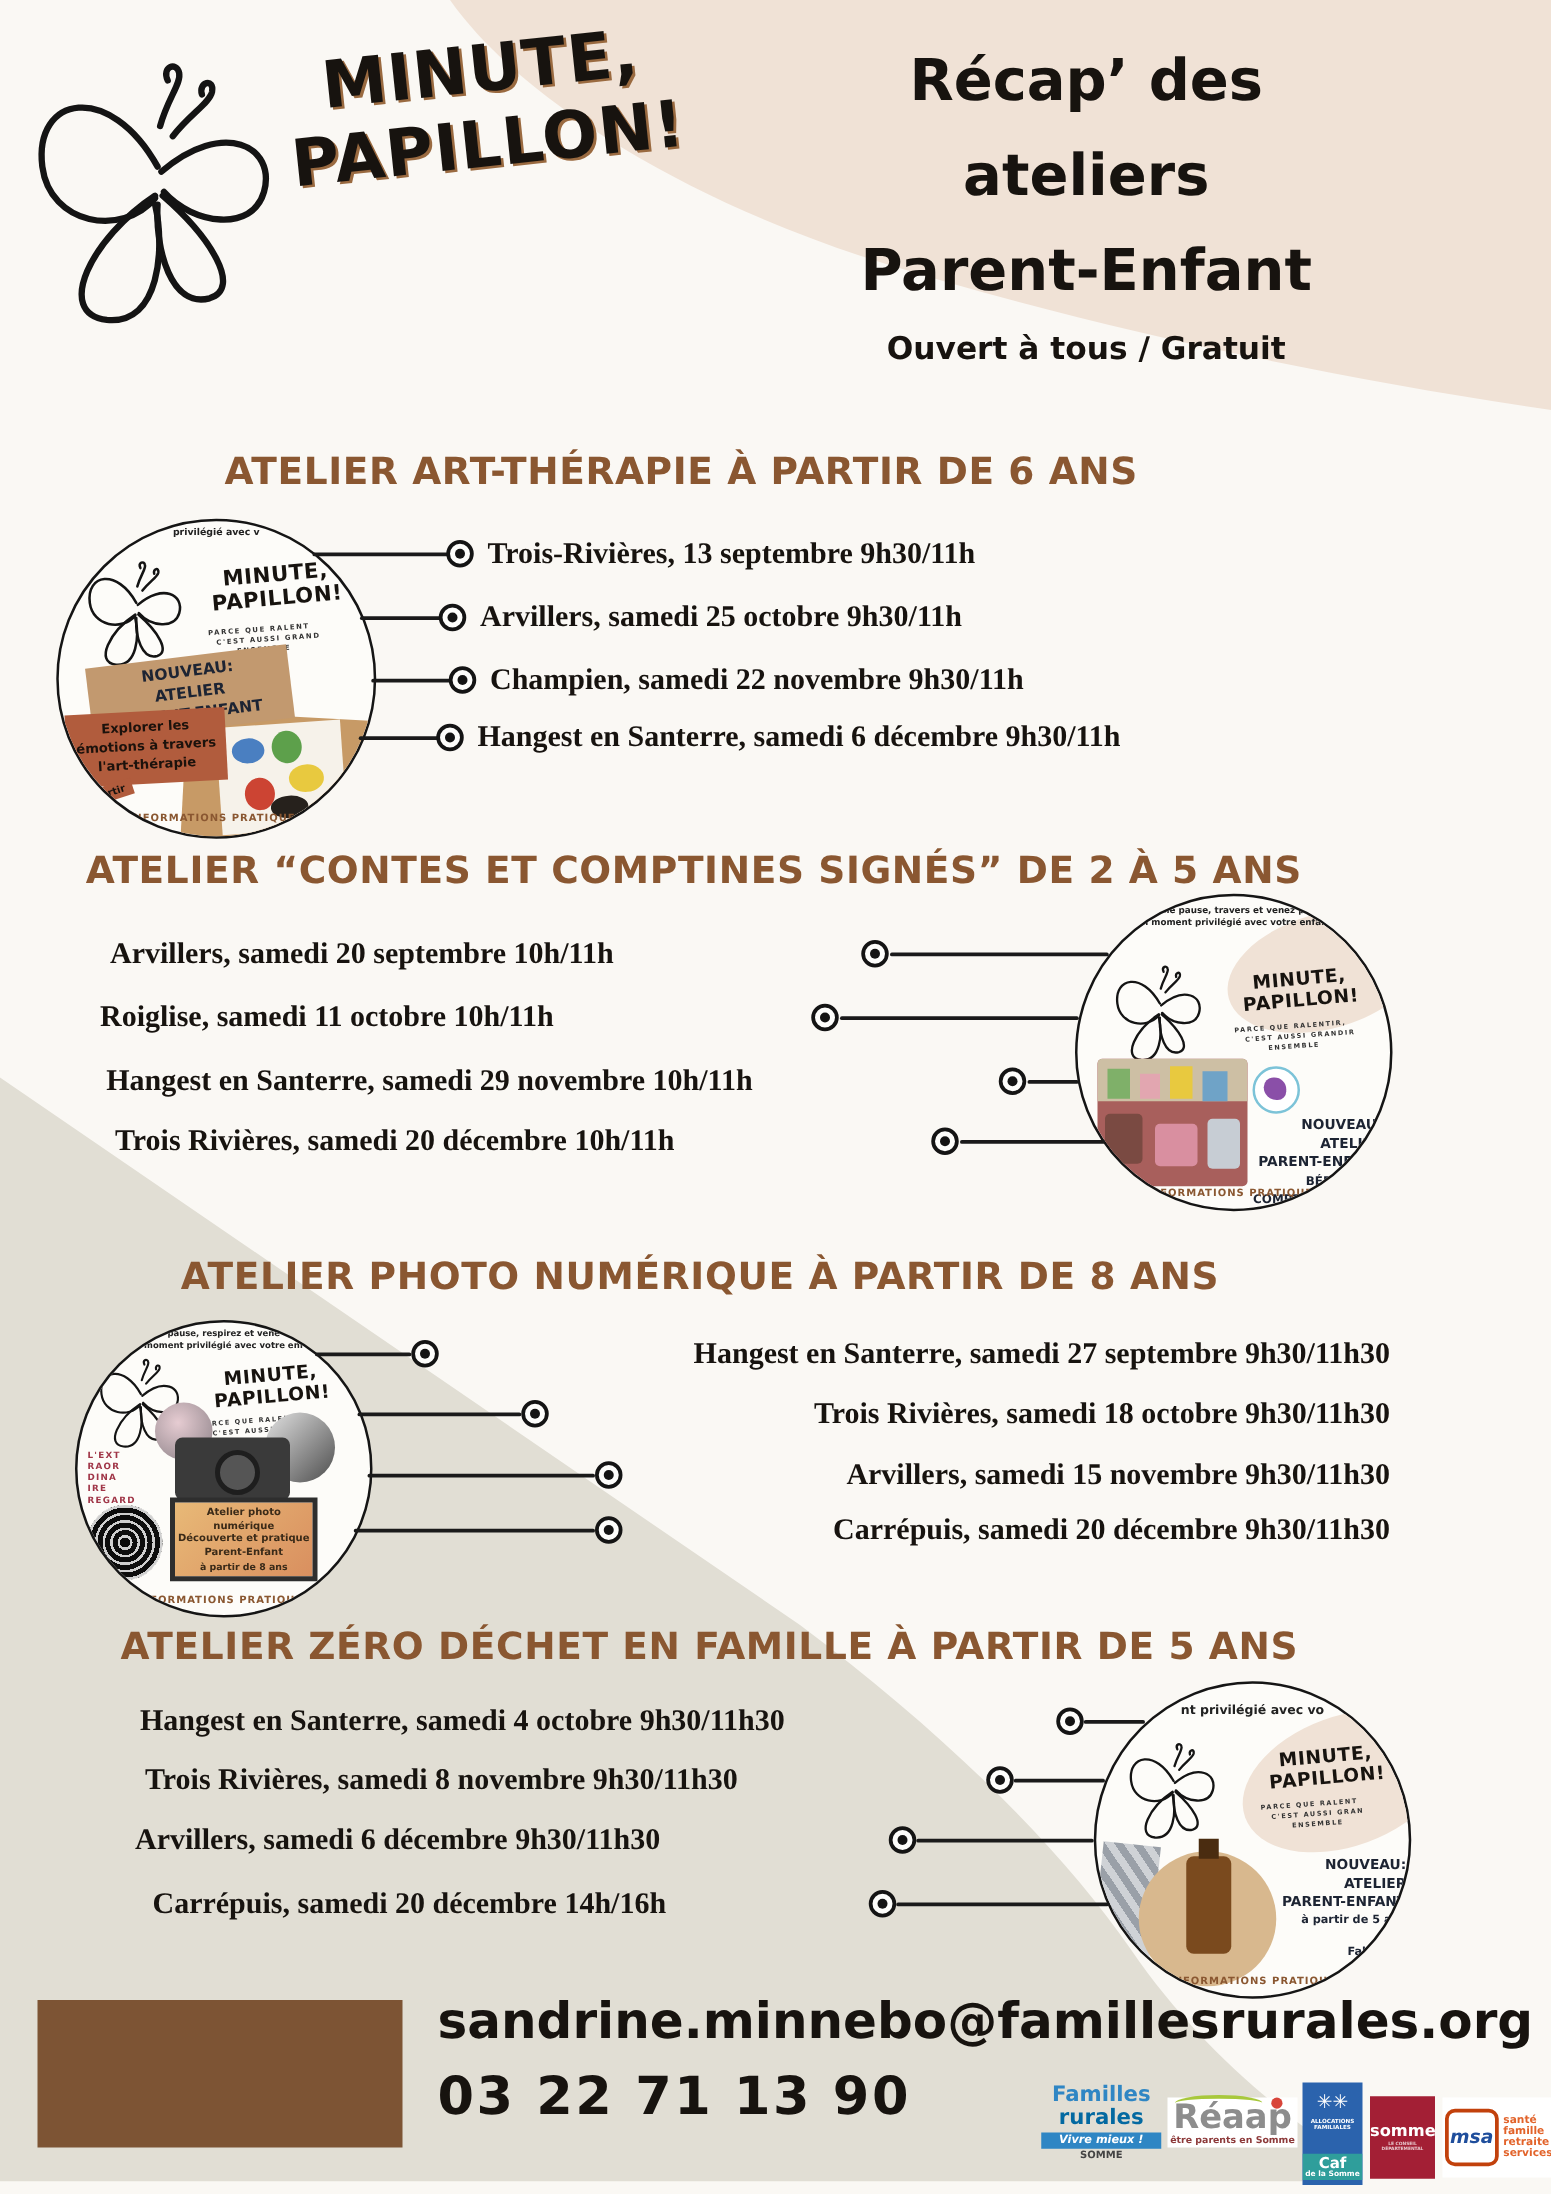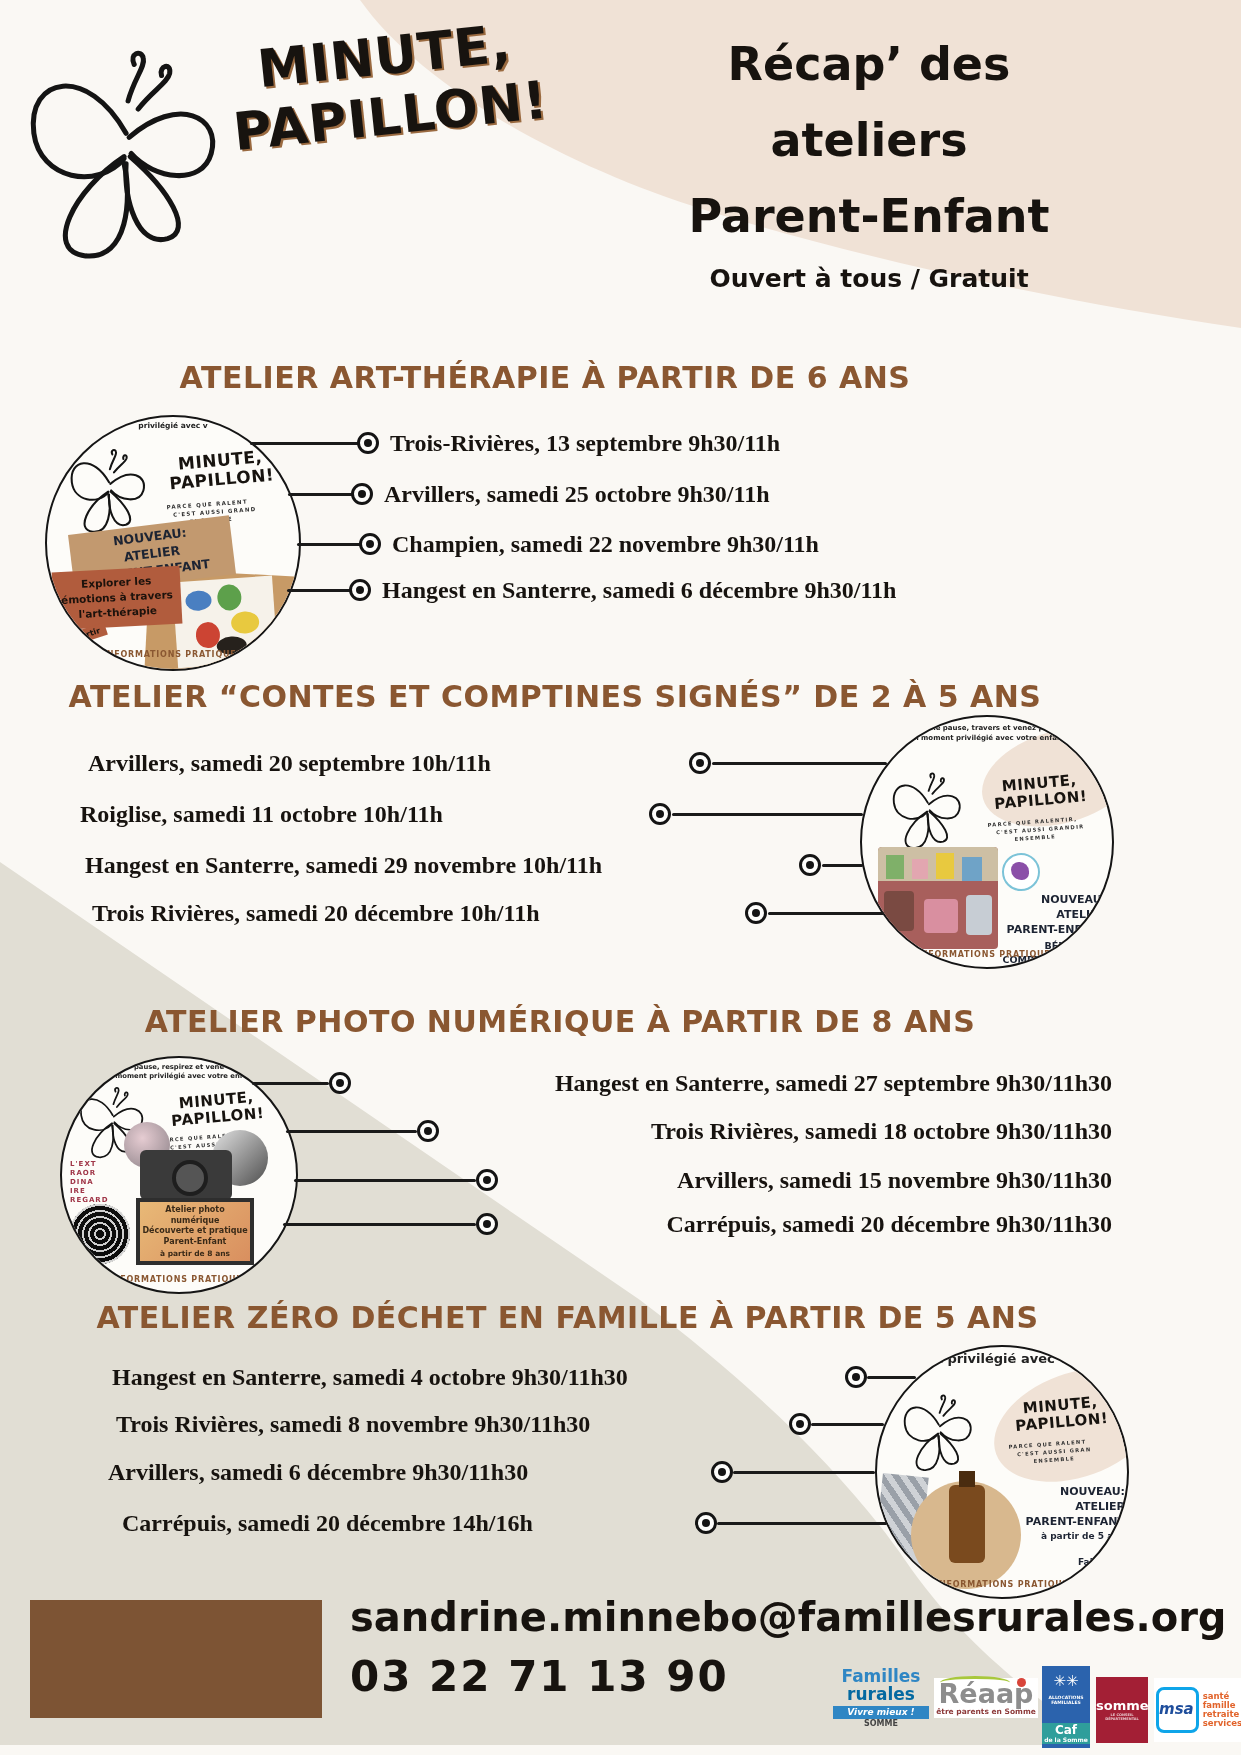--- a/index.html
+++ b/index.html
@@ -244,21 +244,21 @@
 <span class="abs bullet" style="left:476px;top:1213px"></span>
 <div class="abs date" style="right:129px;top:1065px">Hangest en Santerre, samedi 27 septembre 9h30/11h30</div>
 <div class="abs date" style="right:129px;top:1113px">Trois Rivières, samedi 18 octobre 9h30/11h30</div>
 <div class="abs date" style="right:129px;top:1162px">Arvillers, samedi 15 novembre 9h30/11h30</div>
 <div class="abs date" style="right:129px;top:1206px">Carrépuis, samedi 20 décembre 9h30/11h30</div>
 
 <div class="abs shead" style="left:10px;top:1296px;width:1115px">ATELIER ZÉRO DÉCHET EN FAMILLE À PARTIR DE 5 ANS</div>
 
 <div class="abs circle" style="left:875px;top:1345px;width:250px;height:250px">
   <div class="abs" style="right:-34px;top:26px;width:170px;height:104px;background:#f0e2d6;border-radius:50%;transform:rotate(-20deg)"></div>
-  <div class="abs c-top" style="top:4px;font-size:13px">nt privilégié avec vo</div>
+  <div class="abs c-top" style="top:16px;font-size:10px">nt privilégié avec vo</div>
   <span class="abs" style="left:18px;top:42px">
     <svg width="84" height="84" viewBox="0 0 210 225">
         <use href="#bfly"></use>
       </svg>
   </span>
   <div class="abs c-brand" style="left:128px;top:50px;width:112px;font-size:15px">
     <div>MINUTE,</div>
     <div>PAPILLON!</div>
   </div>
   <div class="abs c-tag" style="left:132px;top:92px;width:108px;font-size:5.2px">
@@ -324,21 +324,21 @@
   <div style="background:#2f9e9b;margin-top:18px;padding:1px 0">
     <div class="logo-txt" style="color:#fff;font-size:12px">Caf</div>
     <div class="logo-txt" style="color:#fff;font-size:6px">de la Somme</div>
   </div>
 </div>
 <div class="abs" style="left:1096px;top:1677px;width:52px;height:66px;background:#a31f35;text-align:center;display:flex;flex-direction:column;justify-content:center">
   <div class="logo-txt" style="color:#fff;font-size:13px">somme</div>
   <div class="logo-txt" style="color:#e8c9ce;font-size:3.5px;margin-top:2px">LE CONSEIL DÉPARTEMENTAL</div>
 </div>
 <div class="abs" style="left:1154px;top:1678px;width:86px;height:64px;background:#fff;display:flex;align-items:center;gap:4px;padding:0 2px">
-  <div style="width:40px;height:40px;border:3px solid #0ea5e9;border-radius:8px;display:flex;align-items:center;justify-content:flex-start">
+  <div style="width:40px;height:40px;border:3px solid #c2410c;border-radius:8px;display:flex;align-items:center;justify-content:center">
     <span class="logo-txt" style="color:#1f4e9c;font-size:15px;font-style:italic">msa</span>
   </div>
   <div style="text-align:left">
     <div class="logo-txt" style="color:#e2632a;font-size:8.5px">santé</div>
     <div class="logo-txt" style="color:#e2632a;font-size:8.5px">famille</div>
     <div class="logo-txt" style="color:#e2632a;font-size:8.5px">retraite</div>
     <div class="logo-txt" style="color:#e2632a;font-size:8.5px">services</div>
   </div>
 </div>
 

